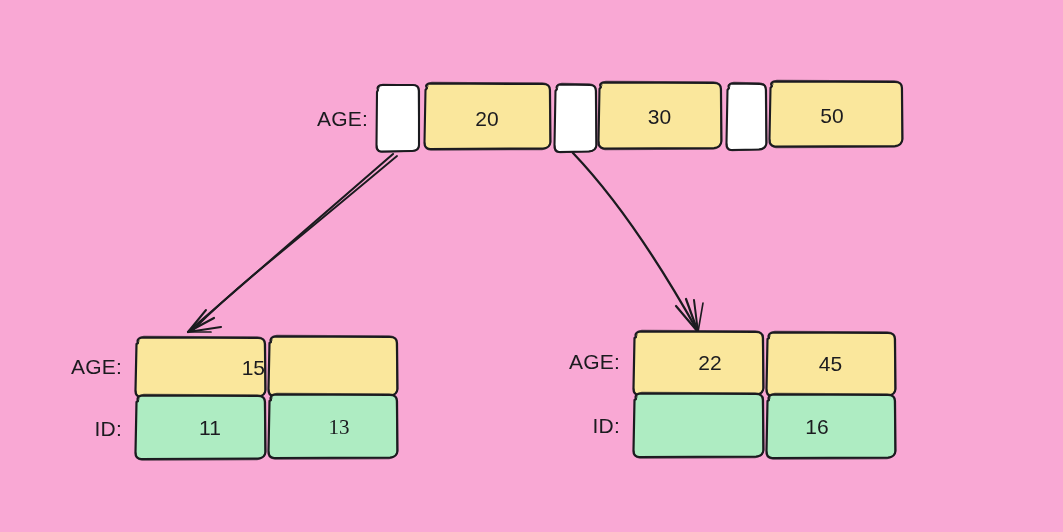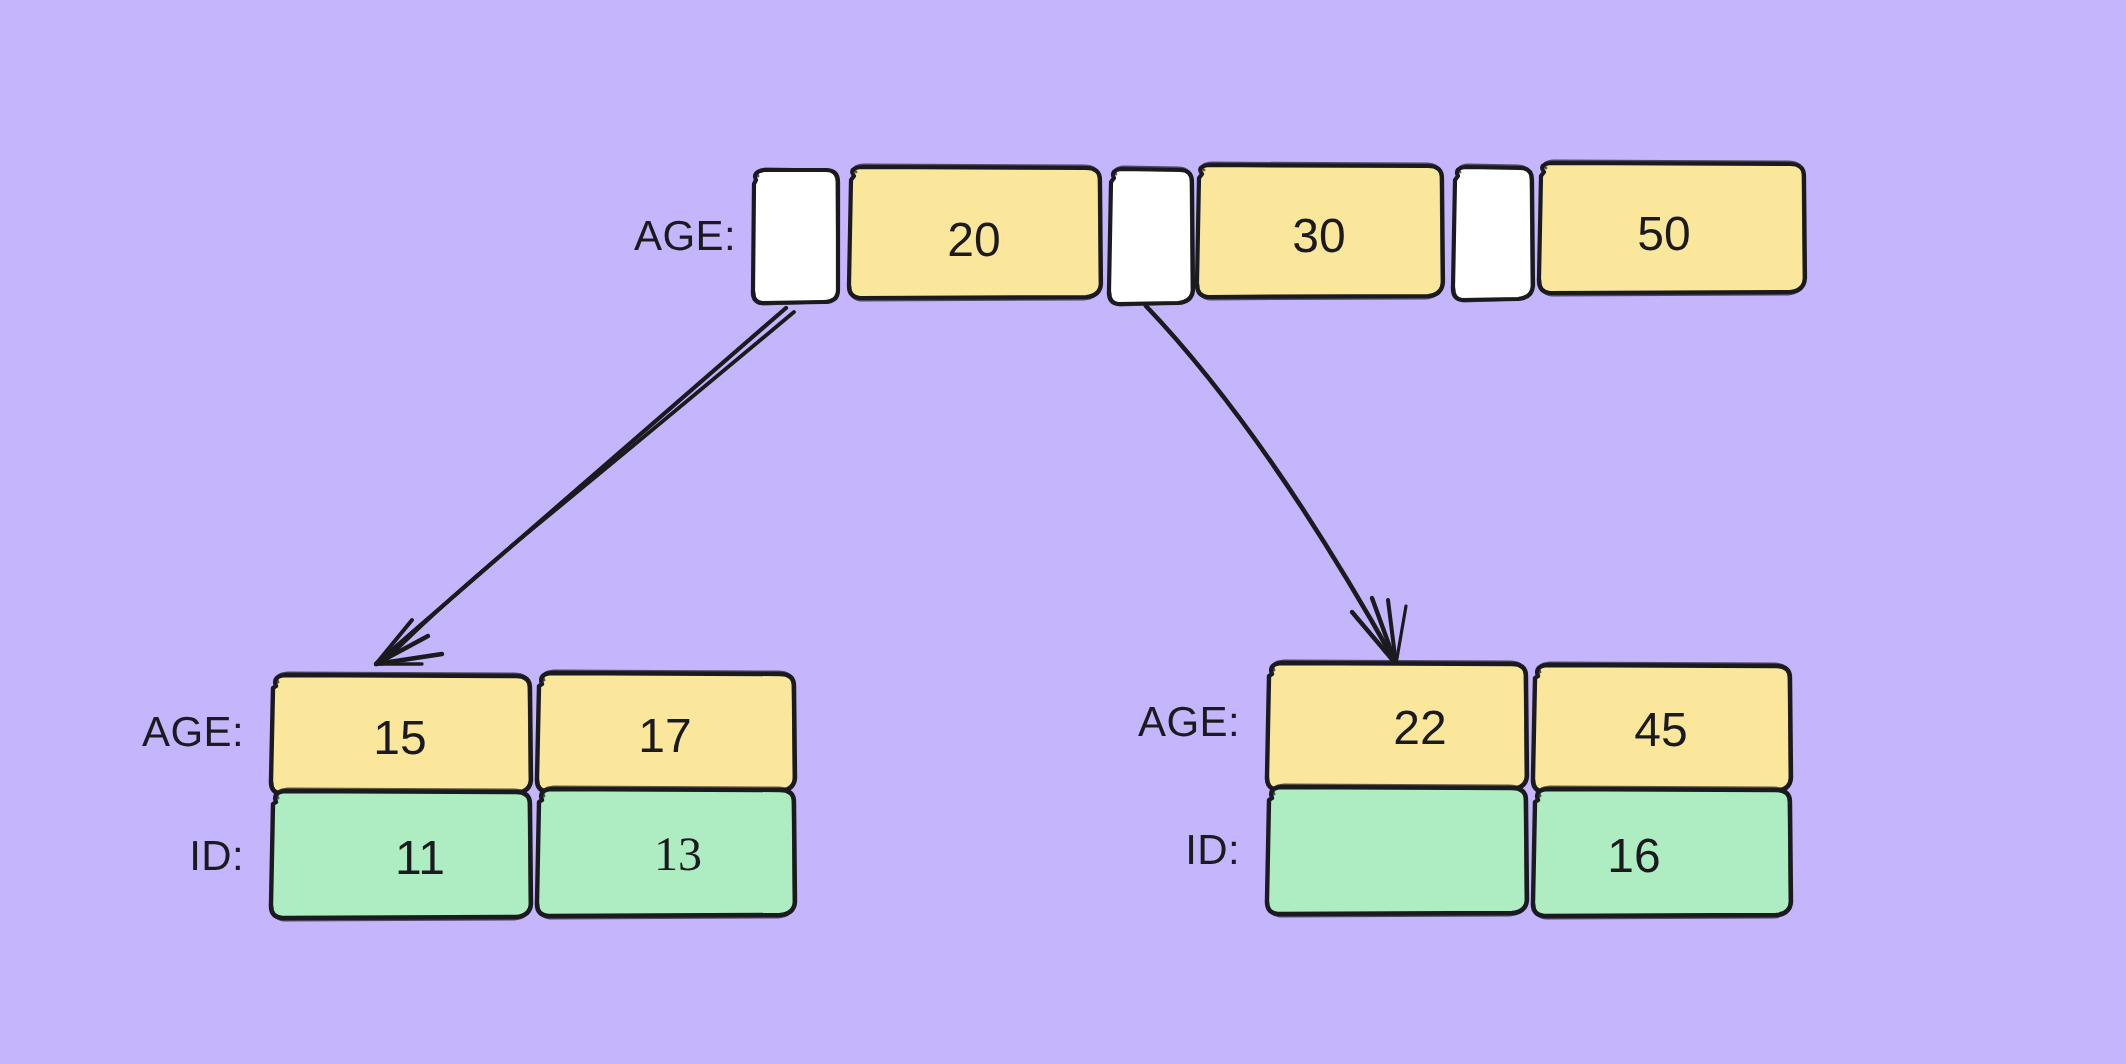--- a/index.html
+++ b/index.html
@@ -8,21 +8,21 @@
     padding: 0;
     background: #ffffff;
   }
   body {
     font-family: "Liberation Sans", sans-serif;
   }
   #canvas {
     position: relative;
     width: 1063px;
     height: 532px;
-    background: #c4b5fd;
+    background: #f9a8d4;
     overflow: hidden;
   }
   #sketch {
     position: absolute;
     left: 0;
     top: 0;
     width: 1063px;
     height: 532px;
     pointer-events: none;
   }
@@ -31,21 +31,21 @@
     font-family: "Liberation Sans", sans-serif;
     font-size: 21px;
     color: #1b1b1f;
     white-space: nowrap;
     text-align: right;
     letter-spacing: 0.2px;
   }
   .cell-text {
     position: absolute;
     font-family: "Liberation Sans", sans-serif;
-    font-size: 24px;
+    font-size: 21px;
     color: #1b1b1f;
     text-align: center;
     white-space: nowrap;
   }
 </style>
 </head>
 <body>
 
 <div id="canvas">
 
@@ -153,22 +153,21 @@
 
   <div class="row-label" style="left:248px; top:107px; width:120px;">AGE:</div>
 
   <div class="cell-text" style="left:424px; top:107px; width:126px;">20</div>
   <div class="cell-text" style="left:598px; top:105px; width:123px;">30</div>
   <div class="cell-text" style="left:769px; top:104px; width:126px;">50</div>
 
   <div class="row-label" style="left:0px; top:355px; width:122px;">AGE:</div>
   <div class="row-label" style="left:0px; top:417px; width:122px;">ID:</div>
 
-  <div class="cell-text" style="left:135px; top:356px; width:130px;">15</div>
-  <div class="cell-text" style="left:268px; top:355px; width:129px;">17</div>
+  <div class="cell-text" style="left:135px; top:356px; width:130px;text-align:right;">15</div>
   <div class="cell-text" style="left:135px; top:416px; width:150px;">11</div>
   <div class="cell-text" style="left:268px; top:415px; width:142px;font-family:Liberation Serif, serif;">13</div>
 
   <div class="row-label" style="left:498px; top:350px; width:122px;">AGE:</div>
   <div class="row-label" style="left:498px; top:414px; width:122px;">ID:</div>
 
   <div class="cell-text" style="left:633px; top:351px; width:154px;">22</div>
   <div class="cell-text" style="left:766px; top:352px; width:129px;">45</div>
   <div class="cell-text" style="left:746px; top:415px; width:142px;">16</div>
 

